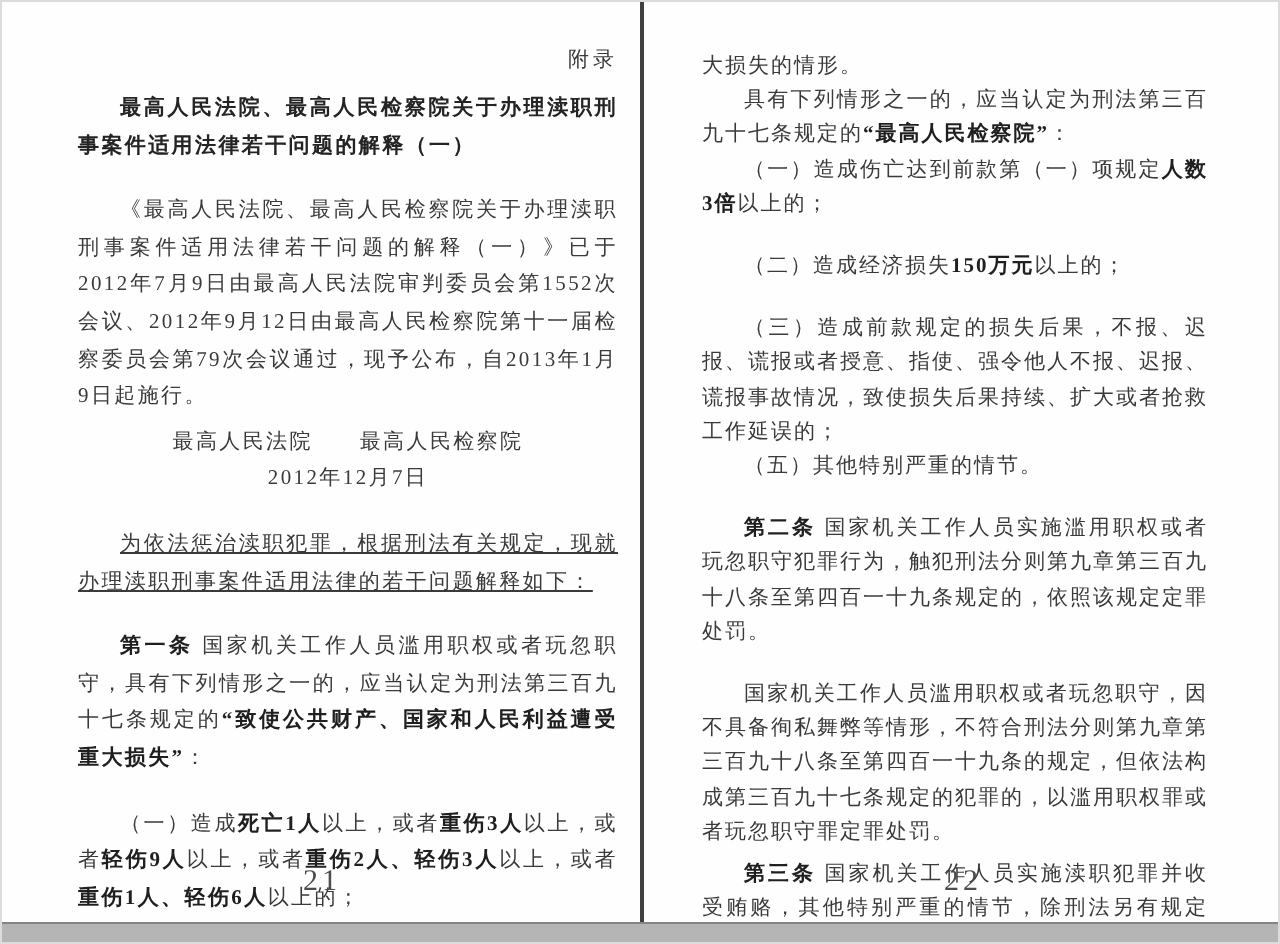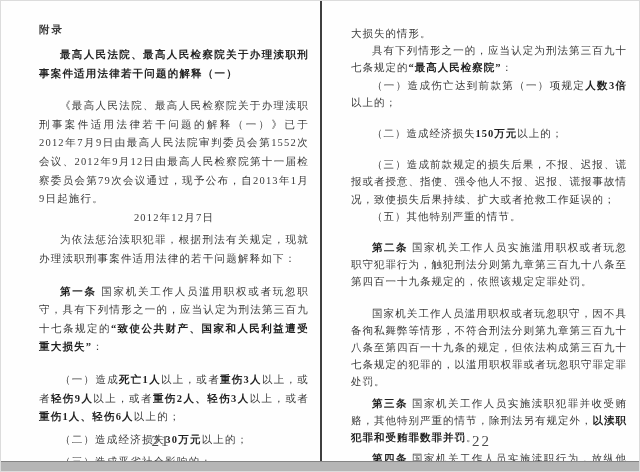--- a/index.html
+++ b/index.html
@@ -3,48 +3,49 @@
 <meta charset="utf-8">
 <style>
   html,body{margin:0;padding:0;background:#ffffff;}
   .spread{
     position:relative;width:640px;height:472px;background:#fefefe;
     font-family:"Liberation Serif","DejaVu Serif",serif;color:#3a3a3a;
     box-sizing:border-box;border:1px solid #dcdcdc;overflow:hidden;
   }
   .page{position:absolute;top:0;bottom:10px;box-sizing:border-box;overflow:hidden;background:#fefefe;}
   .page-left{left:0;width:320px;padding:22px 12px 24px 38px;}
-  .page-right{left:322px;width:317px;padding:24px 13px 24px 28px;}
+  .page-right{left:322px;width:317px;padding:24px 36px 24px 28px;}
   .divider{position:absolute;left:319px;top:0;bottom:9px;width:2px;background:#3f3f3f;}
   .bottom-edge{position:absolute;left:0;right:0;bottom:0;height:9px;background:#b5b5b5;border-top:1px solid #848484;}
   .para{margin:0;text-align:justify;font-size:10.5px;letter-spacing:1.2px;line-height:18.6px;}
   .page-right .para{letter-spacing:1px;line-height:17.2px;}
   .indent{text-indent:2em;}
   .center{text-align:center;text-indent:0;}
   .para b{font-weight:bold;color:#1f1f1f;}
-  .appendix{font-weight:bold;font-size:10.5px;letter-spacing:2px;margin:0 0 9px 0;}
+  .appendix{font-weight:normal;font-size:10.5px;letter-spacing:2px;margin:0 0 9px 0;text-align:right;}
   .title{font-weight:bold;color:#242424;}
   .mt2{margin-top:14px;}
   .mt4{margin-top:4px;}
-  .mt6{margin-top:4px;}
+  .mt6{margin-top:14px;text-decoration:underline;}
   .page-number{
     position:absolute;bottom:11px;left:0;right:0;text-align:center;
     font-size:15px;letter-spacing:2px;color:#4d4d4d;
     font-family:Liberation Serif, serif;
   }
 </style>
 </head>
 <body>
 
 <div class="spread">
 
   <div class="page page-left">
     <div class="appendix">附录</div>
     <p class="para title indent">最高人民法院、最高人民检察院关于办理渎职刑事案件适用法律若干问题的解释（一）</p>
     <p class="para indent mt2">《最高人民法院、最高人民检察院关于办理渎职刑事案件适用法律若干问题的解释（一）》已于2012年7月9日由最高人民法院审判委员会第1552次会议、2012年9月12日由最高人民检察院第十一届检察委员会第79次会议通过，现予公布，自2013年1月9日起施行。</p>
+    <p class="para center mt4">最高人民法院　　最高人民检察院</p>
     <p class="para center">2012年12月7日</p>
     <p class="para indent mt6">为依法惩治渎职犯罪，根据刑法有关规定，现就办理渎职刑事案件适用法律的若干问题解释如下：</p>
     <p class="para indent mt2"><b>第一条 </b><span>国家机关工作人员滥用职权或者玩忽职守，具有下列情形之一的，应当认定为刑法第三百九十七条规定的</span><b>“致使公共财产、国家和人民利益遭受重大损失”</b><span>：</span></p>
     <p class="para indent mt2"><span>（一）造成</span><b>死亡1人</b><span>以上，或者</span><b>重伤3人</b><span>以上，或者</span><b>轻伤9人</b><span>以上，或者</span><b>重伤2人、轻伤3人</b><span>以上，或者</span><b>重伤1人、轻伤6人</b><span>以上的；</span></p>
     <p class="para indent mt4"><span>（二）造成经济损失</span><b>30万元</b><span>以上的；</span></p>
     <p class="para indent mt4">（三）造成恶劣社会影响的；</p>
 
     <div class="page-number">21</div>
   </div>
 

